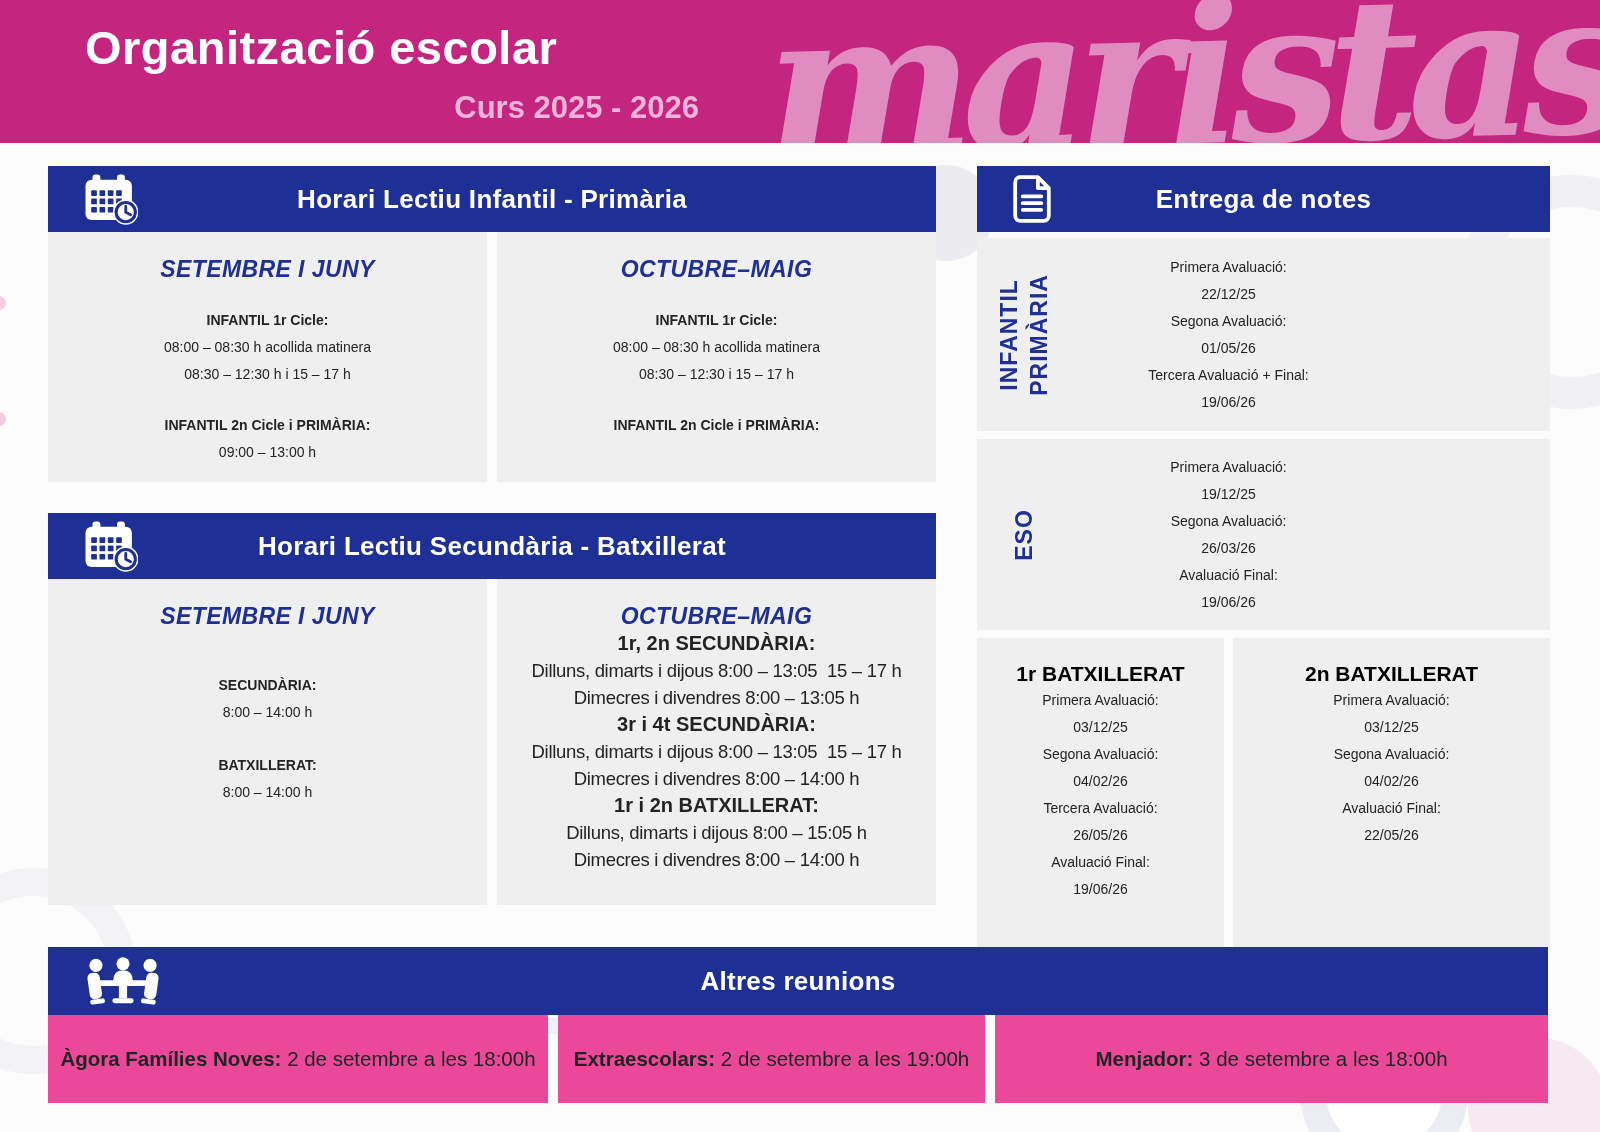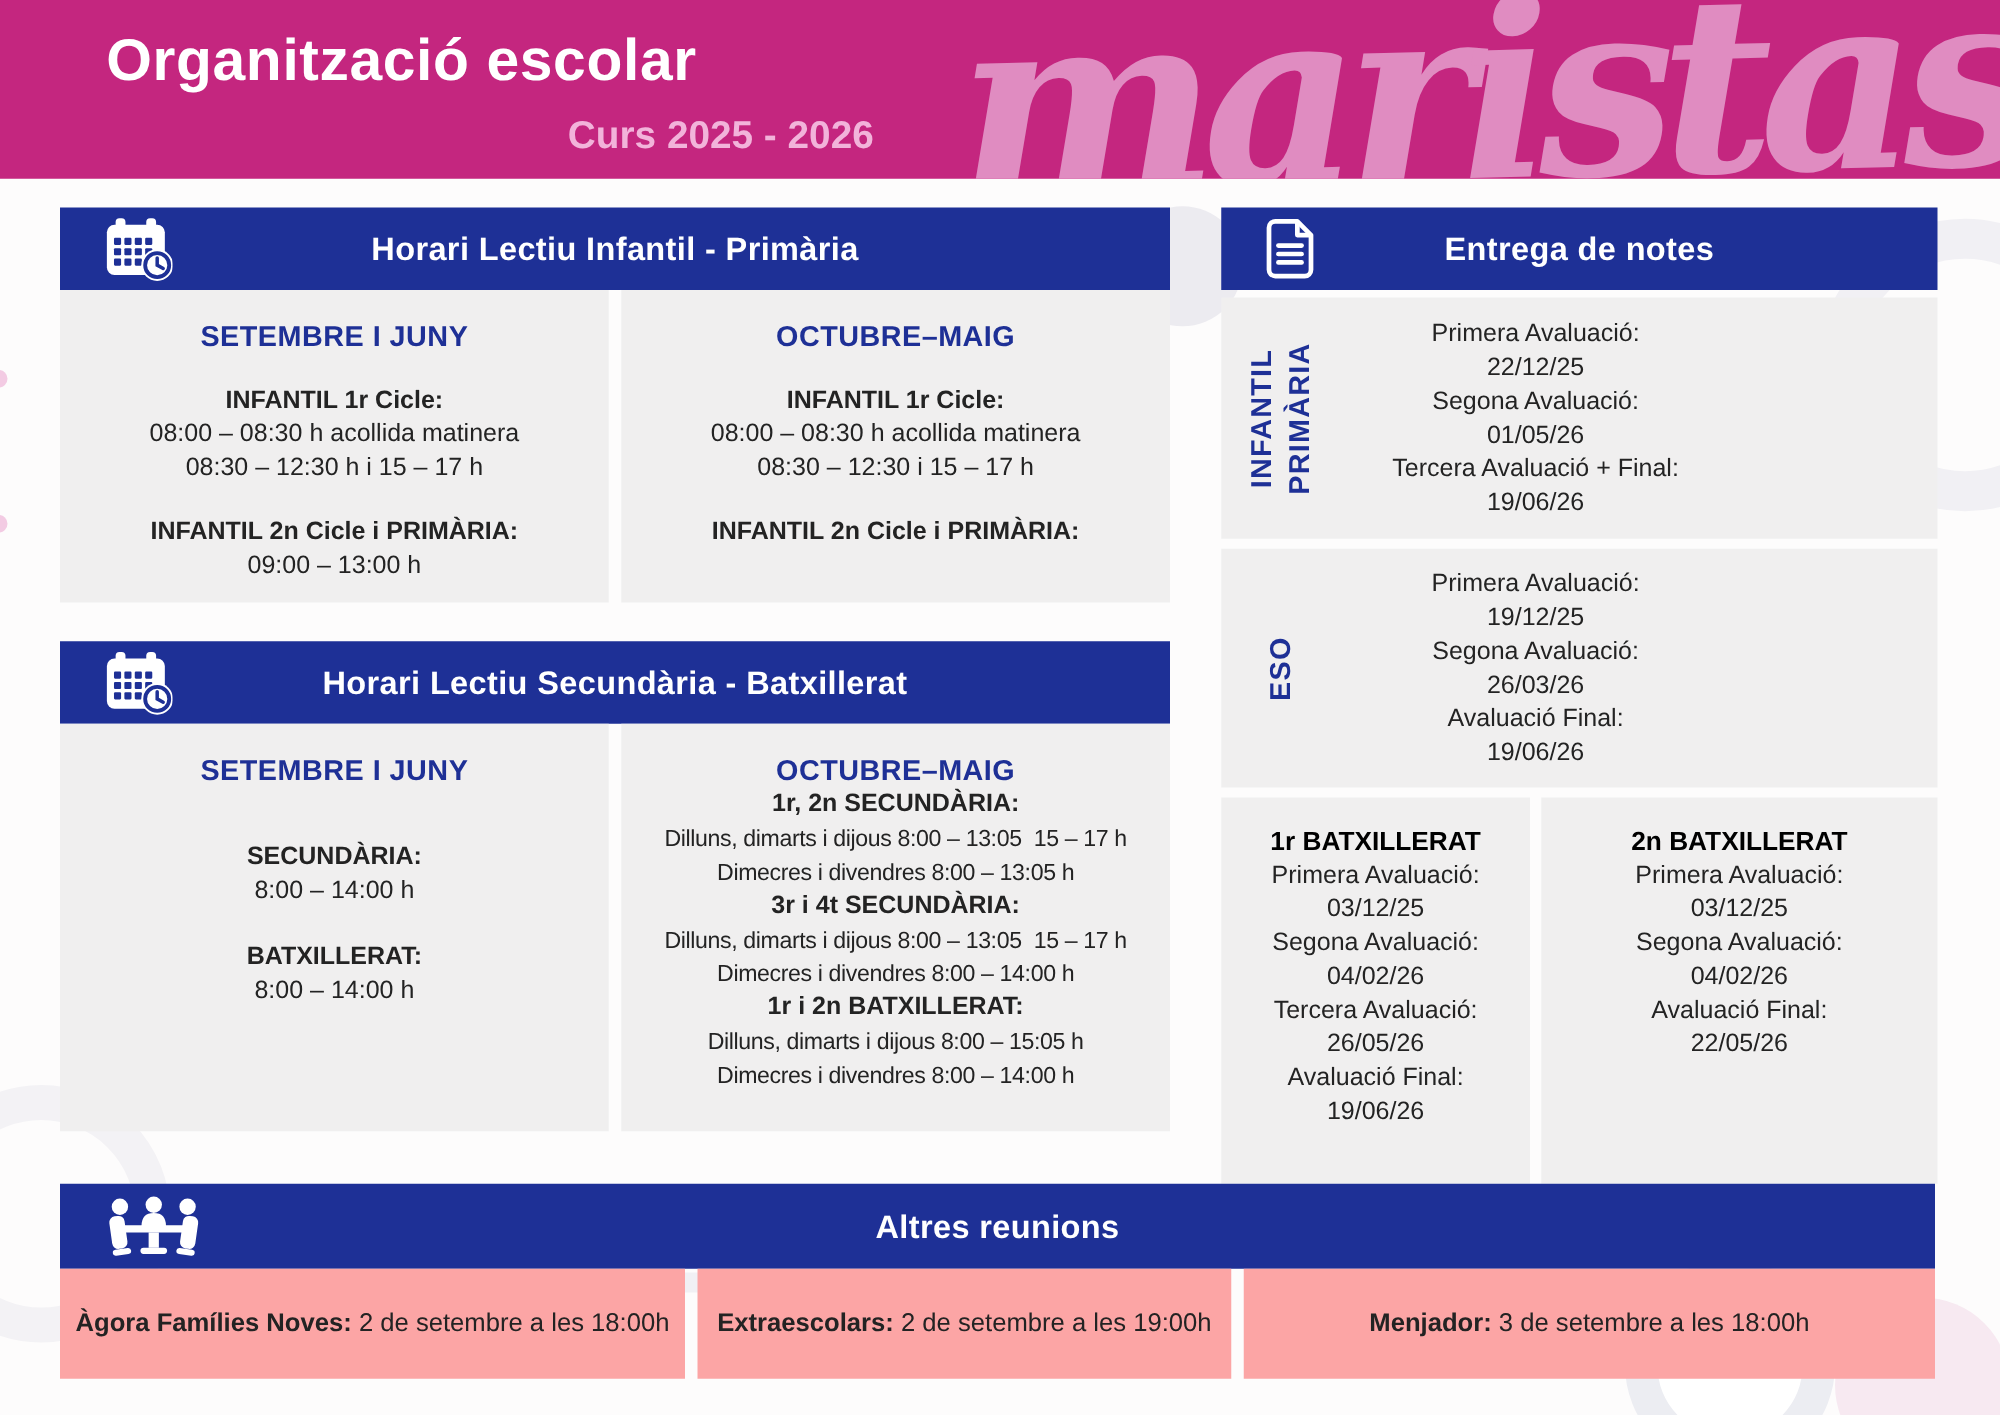--- a/index.html
+++ b/index.html
@@ -33,22 +33,22 @@
     transform:rotate(-1.5deg);white-space:nowrap;
   }
 
   
   .panel{position:absolute;z-index:1;}
   .band{position:absolute;left:0;top:0;right:0;height:66px;background:#1E3096;
         display:flex;align-items:center;justify-content:center;}
   .band .btitle{font-size:26px;font-weight:bold;color:#fff;letter-spacing:.3px;}
   .band .icon{position:absolute;left:34px;top:50%;transform:translateY(-50%);display:block;}
   .gray{background:#F0EFEF;position:absolute;}
-  .colhead{font-size:23px;font-weight:bold;color:#1E3096;letter-spacing:.4px;text-align:center;margin-top:24px;}
-  .ln{font-size:20px;line-height:27px;text-align:center;white-space:pre-wrap;}
+  .colhead{font-size:23px;font-weight:bold;color:#1E3096;letter-spacing:.4px;text-align:center;margin-top:24px;font-style:italic;}
+  .ln{font-size:14px;line-height:27px;text-align:center;white-space:pre-wrap;}
   .ln.b{font-weight:bold;}
   .group{margin-top:24px;}
   .tight .group{margin-top:0;}
   .tight .group:first-of-type{margin-top:20px;}
   .tight .ln{font-size:18.5px;letter-spacing:-.3px;}
   .tight .ln.b{font-size:20px;letter-spacing:0;}
 
   
   .sec1{left:48px;top:166px;width:888px;height:316px;}
   .sec2{left:48px;top:513px;width:888px;height:392px;}
@@ -67,21 +67,21 @@
   .vtext{transform:rotate(-90deg);font-size:23px;font-weight:bold;color:#1E3096;
          letter-spacing:1px;line-height:1.3;text-align:center;white-space:nowrap;}
   .econtent{position:absolute;left:70px;right:140px;top:0;height:100%;
             display:flex;flex-direction:column;justify-content:center;}
   .bhead{font-size:21px;font-weight:bold;color:#000000;line-height:27px;text-align:center;}
   .bcell{display:flex;flex-direction:column;justify-content:flex-start;padding-top:22px;}
 
   
   .altres{left:48px;top:947px;width:1500px;height:156px;}
   .altres .band{height:68px;}
-  .acell{position:absolute;top:68px;height:88px;background:#fca5a5;
+  .acell{position:absolute;top:68px;height:88px;background:#ec4899;
          display:flex;align-items:center;justify-content:center;font-size:20.5px;}
   .acell .albl{font-weight:bold;}
   .ac1{left:0;width:500px;}
   .ac2{left:510px;width:427px;}
   .ac3{left:947px;width:553px;}
 </style>
 </head>
 <body>
 
 <div class="page">

